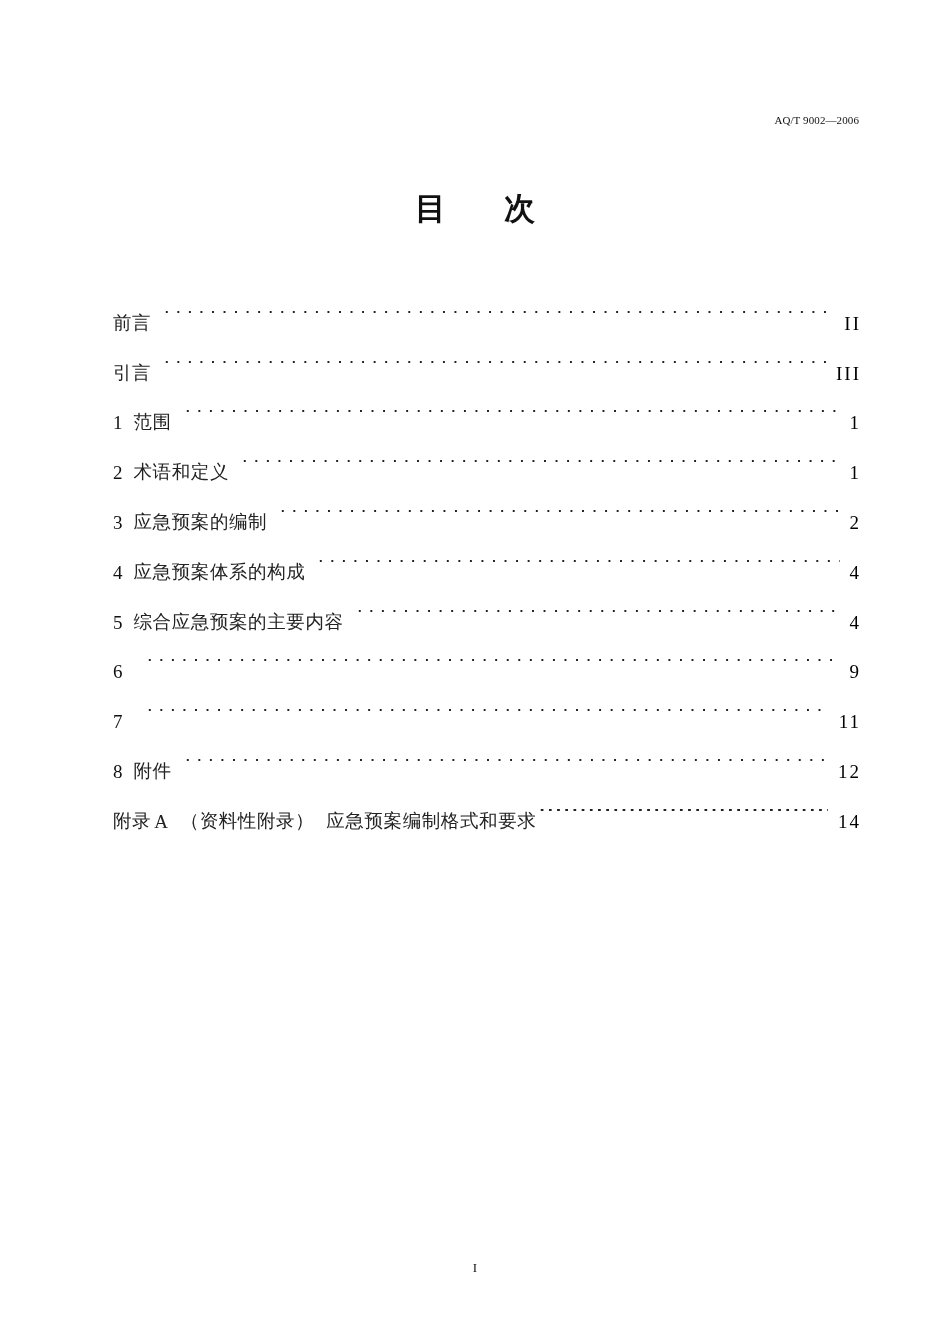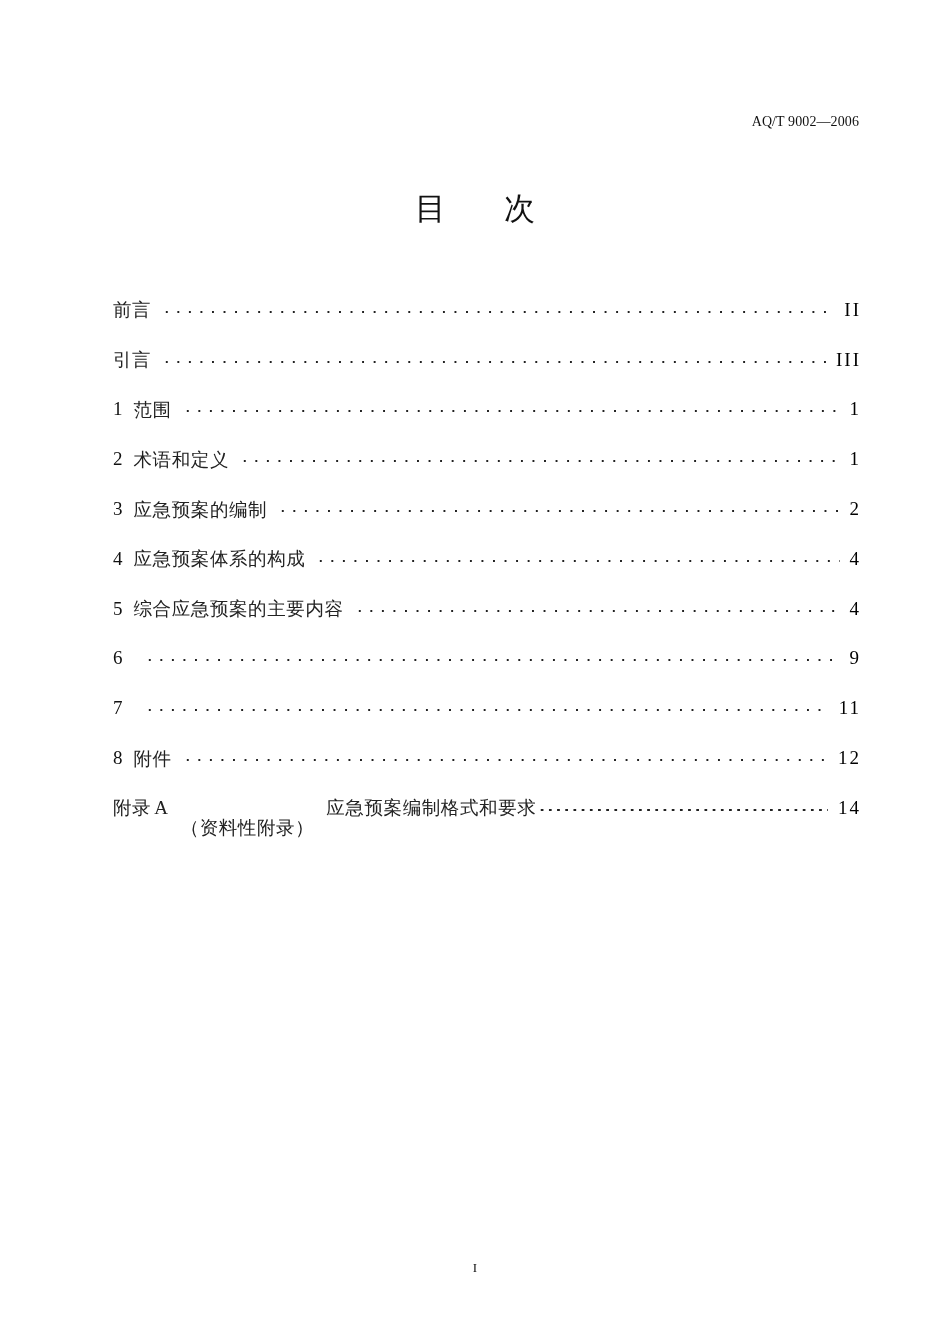--- a/index.html
+++ b/index.html
@@ -12,46 +12,46 @@
       height: 1344px;
       position: relative;
       overflow: hidden;
       color: #111111;
       font-family: "Liberation Serif", "DejaVu Serif", serif;
     }
     .std-code {
       position: absolute;
       top: 114px;
       right: 91px;
-      font-size: 14px;
+      font-size: 11px;
       letter-spacing: 0.1px;
       font-family: "Liberation Serif", serif;
     }
     .page-title {
       position: absolute;
       top: 188px;
       left: 0;
       width: 950px;
       text-align: center;
       font-family: "DejaVu Sans", "Liberation Sans", sans-serif;
       font-size: 31px;
-      font-weight: normal;
+      font-weight: bold;
       margin: 0;
     }
     .page-title .t1 { display: inline-block; }
     .page-title .t2 { display: inline-block; margin-left: 58px; }
     .toc {
       position: absolute;
       top: 285px;
       left: 113px;
       width: 746px;
     }
     .toc-row {
       display: flex;
-      align-items: center;
+      align-items: flex-end;
       height: 49.8px;
       font-size: 19px;
       white-space: nowrap;
     }
     .toc-num {
       font-family: "Liberation Serif", serif;
       margin-right: 11px;
     }
     .toc-label {
       font-family: "DejaVu Sans", "Liberation Sans", sans-serif;

